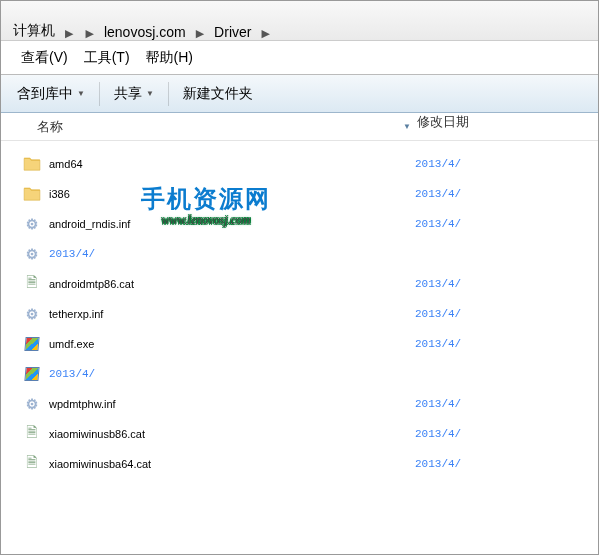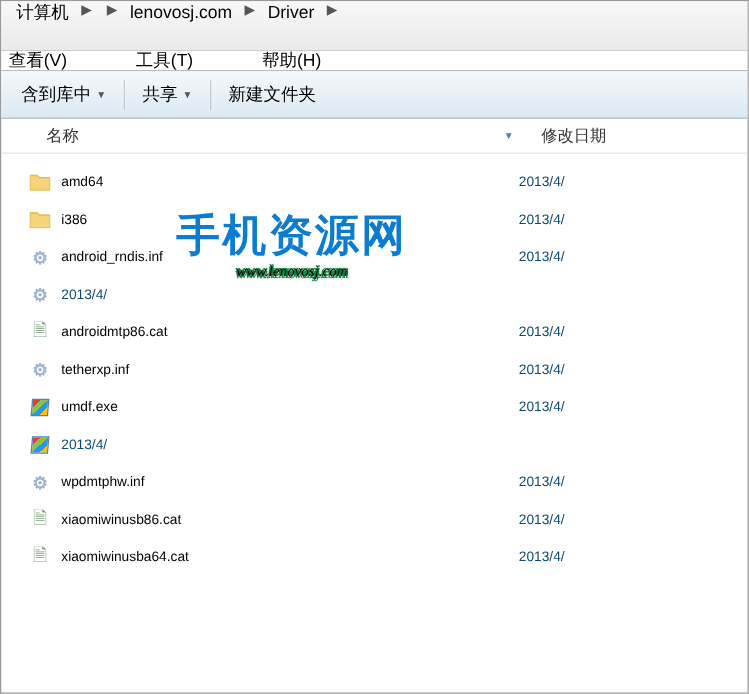--- a/index.html
+++ b/index.html
@@ -9,37 +9,36 @@
   background: #fff;
   width: 599px;
   height: 555px;
   overflow: hidden;
   border: 1px solid #999;
   color: #000;
 }
 .breadcrumb {
   height: 40px;
   display: flex;
-  align-items: flex-start;
+  align-items: flex-end;
   background: linear-gradient(#f8f8f8, #eaeaea);
   padding: 0 8px;
   font-size: 14px;
   border-bottom: 1px solid #ccc;
 }
 .breadcrumb .crumb { padding: 0 4px; cursor: pointer; }
 .breadcrumb .sep { color: #555; padding: 0 6px; font-size: 11px; }
 .menubar {
-  height: 16px;
-  display: flex;
-  align-items: center;
-  padding-left: 6px;
+  height: 34px;
+  display: flex;
+  align-items: center;
+  padding-left: 20px;
   font-size: 14px;
   background: #fff;
   border-bottom: 1px solid #bbb;
-  gap: 39px;
 }
 .menubar .menu-item { margin-right: 16px; cursor: pointer; }
 .toolbar {
   height: 38px;
   display: flex;
   align-items: center;
   background: linear-gradient(#f4f8fb, #dce9f3);
   border-bottom: 1px solid #9db6cc;
   font-size: 14px;
   padding-left: 4px;
@@ -59,65 +58,63 @@
   padding-top: 90px;
   padding-left: 6px;
   font-size: 14px;
   color: #222;
 }
 .sidebar .side-item { margin-bottom: 260px; }
 .sidebar .drive { margin-bottom: 10px; }
 .main { flex: 1; position: relative; display: flex; flex-direction: column; }
 .cols {
   display: flex;
-  align-items: center;
   height: 28px;
   border-bottom: 1px solid #e4e4e4;
   font-size: 13px;
   color: #333;
   padding-left: 36px;
-  gap: 16px;
 }
 .col-name { width: 380px; display: flex; align-items: center; }
 .col-date { flex: 1; }
 .sort-arrow { font-size: 8px; margin-right: 6px; margin-left: auto; color: #5a7fa0; }
 .filelist { flex: 1; padding-top: 8px; overflow: hidden; }
 .row {
   display: flex;
   align-items: center;
   height: 30px;
   font-size: 11px;
   padding-left: 22px;
 }
 .row .icon { width: 18px; height: 18px; margin-right: 8px; flex-shrink: 0; display: flex; align-items: center; justify-content: center; }
 .row .fname { width: 366px; }
-.row .fdate { flex: 1; color: #0c4a6e; }
+.row .fdate { flex: 1; color: #3b82f6; font-family: Liberation Mono, monospace; }
 .ic-inf { color: #8aa1c3; font-weight: bold; font-size: 12px; position: relative; }
 .ic-inf::before { content: "⚙"; font-size: 14px; color: #9db3d1; }
 .ic-cat { color: #5aa06d; font-size: 13px; }
 .ic-cat::before { content: "🗎"; font-size: 14px; color: #7da27d; }
 .ic-exe { display: flex; }
 .ic-exe-win { width:14px; height:14px; border:1px solid #5a7fb0; background: linear-gradient(135deg,#e73c36 25%,#8bc34a 25% 50%,#2196f3 50% 75%,#ffc107 75%); transform: skew(-5deg); }
 .watermark {
   position: absolute;
   left: 140px;
   top: 70px;
   pointer-events: none;
   text-align: center;
 }
 .watermark .zh {
-  font-size: 35px;
+  font-size: 24px;
   font-weight: bold;
   color: #0b7ccf;
   letter-spacing: 2px;
 }
 .watermark .url {
   font-size: 12px;
   font-style: italic;
-  color: #000000;
+  color: #404040;
   font-family: "Comic Sans MS", cursive;
   text-shadow: 0 0 3px #0a7e3a, 1px 1px 0 #0a7e3a, -1px -1px 0 #0a7e3a, 1px -1px 0 #0a7e3a, -1px 1px 0 #0a7e3a;
   margin-top: -2px;
 }
 </style>
 </head>
 <body>
 
 <div class="breadcrumb">
   <span class="crumb">计算机</span>

